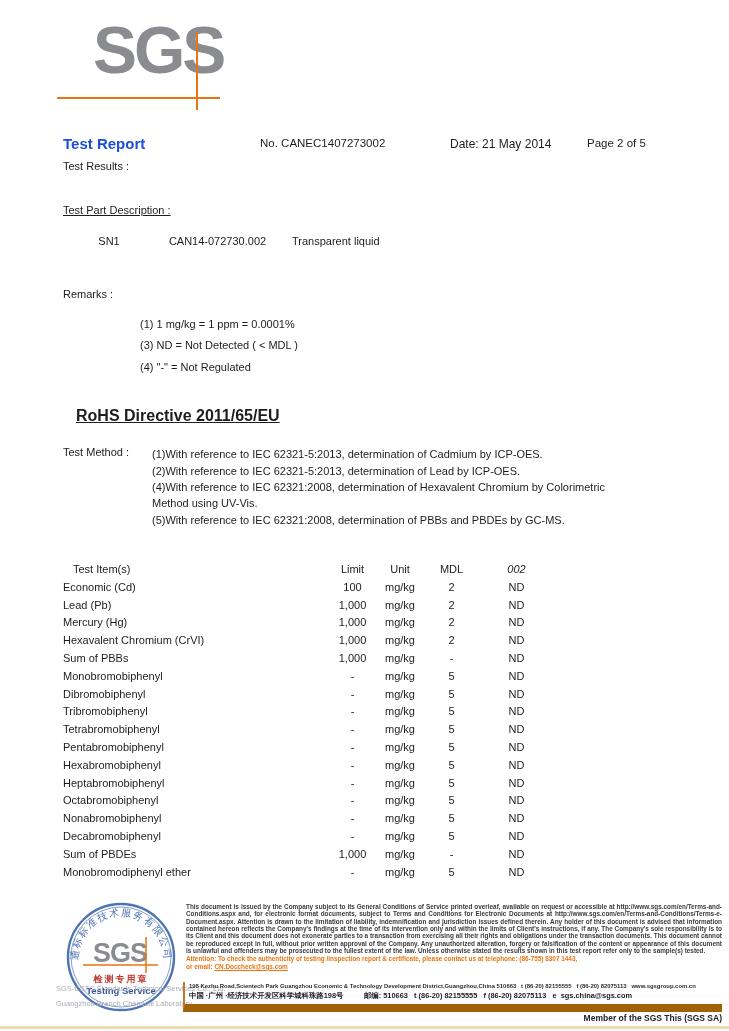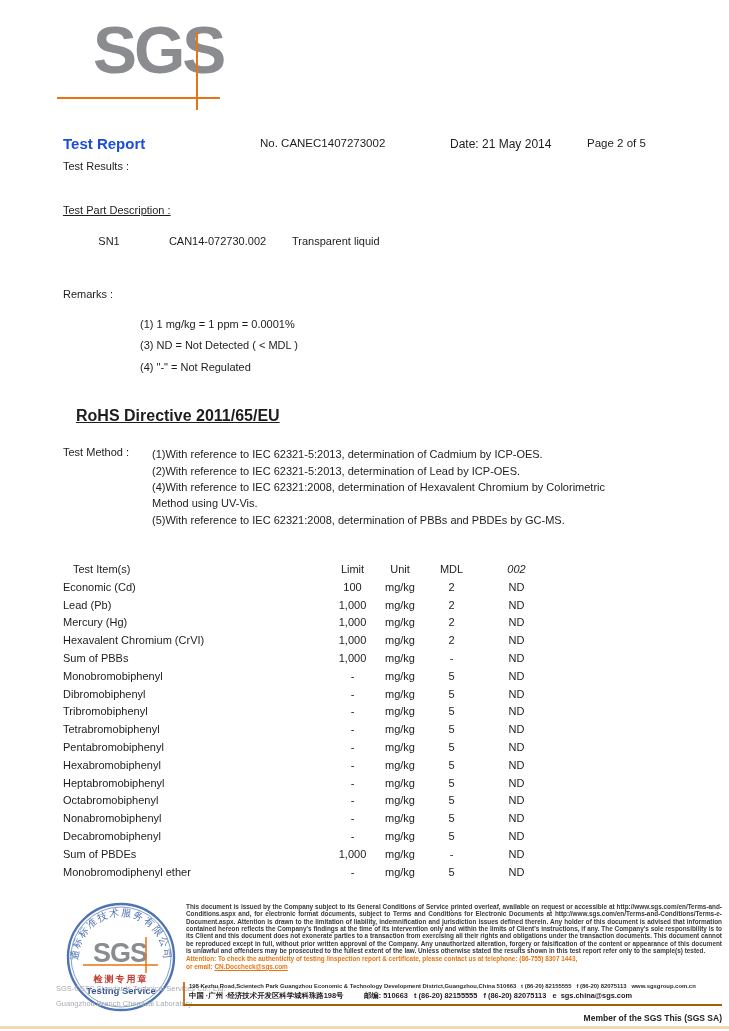--- a/index.html
+++ b/index.html
@@ -67,21 +67,21 @@
   .stamp{position:absolute;left:58px;top:901px;width:128px;height:112px;}
   .company-lines{position:absolute;left:56px;top:981px;width:140px;font-size:7.5px;color:#a7abb5;line-height:15px;white-space:nowrap;}
   .legal{
     position:absolute;left:186px;top:903px;width:536px;
     font-size:6.4px;line-height:7.35px;text-align:justify;color:#3a3a3a;font-weight:bold;
   }
   .attention{color:#e87511;font-weight:bold;margin-top:1px;}
   .attention .email{text-decoration:underline;}
   .address-block{
     position:absolute;left:183px;top:982px;width:539px;
-    border-left:2px solid #c9762c;border-bottom:2px solid #a16207;
+    border-left:2px solid #c9762c;border-bottom:8px solid #a16207;
     padding:1px 0 3px 4px;box-sizing:border-box;
   }
   .addr-line1{font-size:5.9px;color:#2c2c2c;white-space:pre;font-weight:bold;}
   .addr-line2{font-size:7.4px;color:#1c1c1c;white-space:pre;font-weight:bold;margin-top:2px;}
   .member{position:absolute;right:7px;top:1013px;font-size:8.5px;font-weight:bold;color:#222;}
   .bottom-strip{position:absolute;left:0;top:1026px;width:729px;height:3px;background:#f2d7b4;}
 </style>
 </head>
 <body>
 

